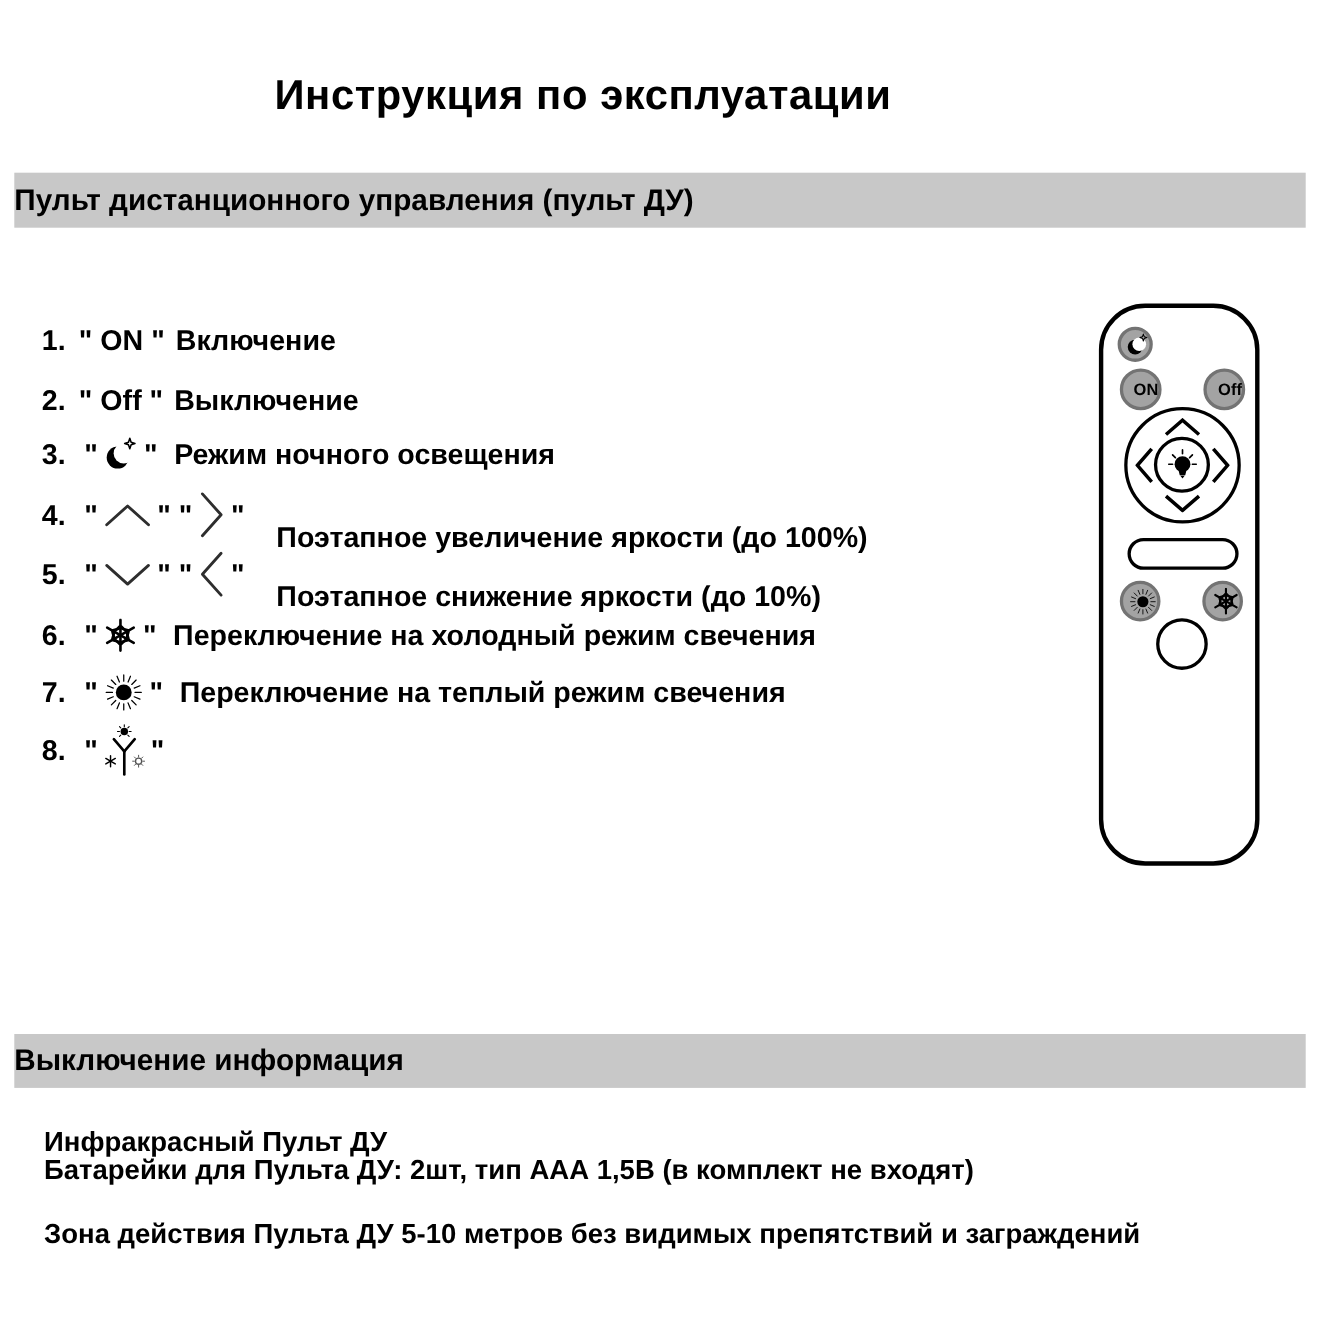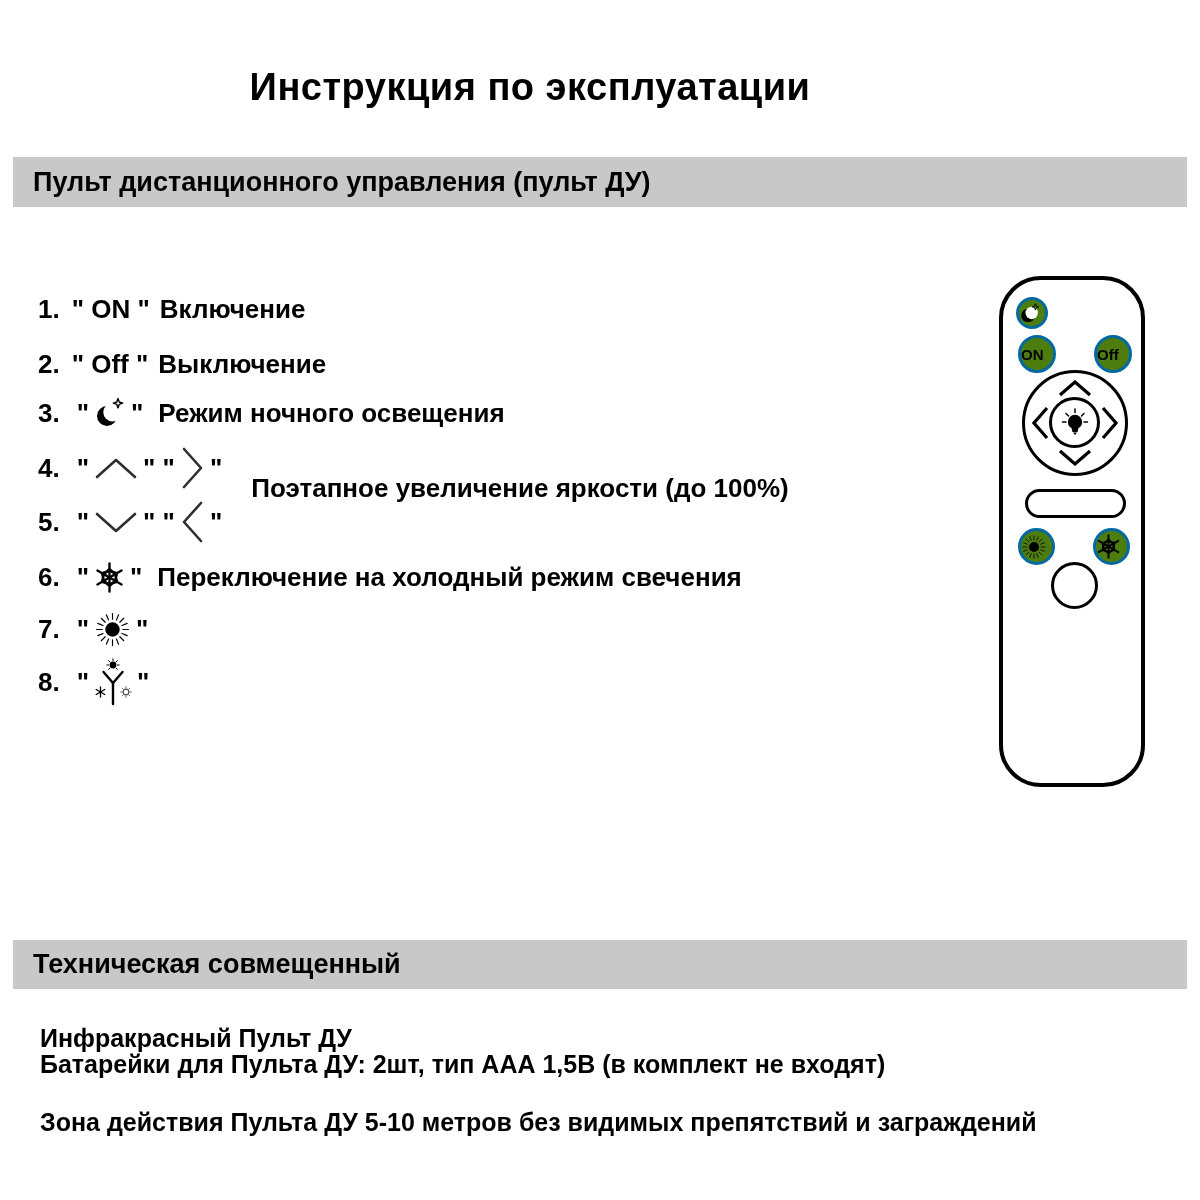--- a/index.html
+++ b/index.html
@@ -17,21 +17,20 @@
     text-align: center;
     font-size: 38px; font-weight: bold;
     letter-spacing: 0.5px;
   }
 
   .banner {
     position: absolute;
     left: 13px; width: 1174px; height: 50px;
     background: #c8c8c8;
     display: flex; align-items: center;
-    padding-left: 20px;
     font-size: 27px; font-weight: bold;
   }
   .banner.remote-banner { top: 157px; }
   .banner.tech-banner   { top: 940px; height: 49px; }
 
   
   .item {
     position: absolute;
     left: 38px;
     height: 50px;
@@ -60,24 +59,24 @@
   .remote {
     position: absolute;
     left: 999px; top: 276px;
     width: 146px; height: 511px;
     border: 4px solid #000;
     border-radius: 42px;
     background: #fff;
   }
   .rc-btn {
     position: absolute;
-    border: 3px solid #0369a1;
+    border: 3px solid #737373;
     border-radius: 50%;
-    background: #4d7c0f;
-    display: flex; align-items: center; justify-content: flex-start;
+    background: #a3a3a3;
+    display: flex; align-items: center; justify-content: flex-end;
     font-weight: bold;
   }
   .rc-moon { left: 13px; top: 17px;  width: 32px; height: 32px; }
   .rc-on   { left: 15px; top: 55px;  width: 38px; height: 38px; font-size: 15px; }
   .rc-off  { left: 91px; top: 55px;  width: 38px; height: 38px; font-size: 15px; }
   .rc-dpad {
     position: absolute;
     left: 19px; top: 90px;
     width: 106px; height: 106px;
     border: 3.5px solid #000; border-radius: 50%;
@@ -270,33 +269,33 @@
     </svg><span class="q">" "</span><svg class="ic ic-chev-h">
       <use href="#sym-chev-right"></use>
     </svg><span class="q">"</span><span class="txt txt-wide">Поэтапное увеличение яркости (до 100%)</span>
 </div>
 
 <div class="item" style="top:497px">
   <span class="num">5.</span><span class="q">"</span><svg class="ic ic-chev-v">
       <use href="#sym-chev-down"></use>
     </svg><span class="q">" "</span><svg class="ic ic-chev-h">
       <use href="#sym-chev-left"></use>
-    </svg><span class="q">"</span>
+    </svg><span class="q">"</span><span class="txt txt-wide">Поэтапное снижение яркости (до 10%)</span>
 </div>
 
 <div class="item" style="top:552px">
   <span class="num">6.</span><span class="q">"</span><svg class="ic ic-snow">
       <use href="#sym-snowflake"></use>
     </svg><span class="q">"</span><span class="txt">Переключение на холодный режим свечения</span>
 </div>
 
 <div class="item" style="top:604px">
   <span class="num">7.</span><span class="q">"</span><svg class="ic ic-sun">
       <use href="#sym-sun"></use>
-    </svg><span class="q">"</span>
+    </svg><span class="q">"</span><span class="txt">Переключение на теплый режим свечения</span>
 </div>
 
 <div class="item item-8" style="top:667px">
   <span class="num">8.</span><span class="q">"</span><svg class="ic ic-temp">
       <use href="#sym-temp-select"></use>
     </svg><span class="q">"</span>
 </div>
 
 <div class="remote">
   <div class="rc-btn rc-moon">
@@ -337,18 +336,18 @@
   </div>
   <div class="rc-btn rc-snow">
     <svg viewBox="0 0 30 30" style="width:25px;height:25px">
         <use href="#sym-snowflake"></use>
       </svg>
   </div>
   <div class="rc-round"></div>
 </div>
 
 <div class="banner tech-banner">
-  <span>Техническая совмещенный</span>
+  <span>Выключение информация</span>
 </div>
 
 <div class="tech-line tech-line-0">Инфракрасный Пульт ДУ</div>
 <div class="tech-line tech-line-1">Батарейки для Пульта ДУ: 2шт, тип ААА 1,5В (в комплект не входят)</div>
 <div class="tech-line tech-line-2">Зона действия Пульта ДУ 5-10 метров без видимых препятствий и заграждений</div>
 
 </body></html>

